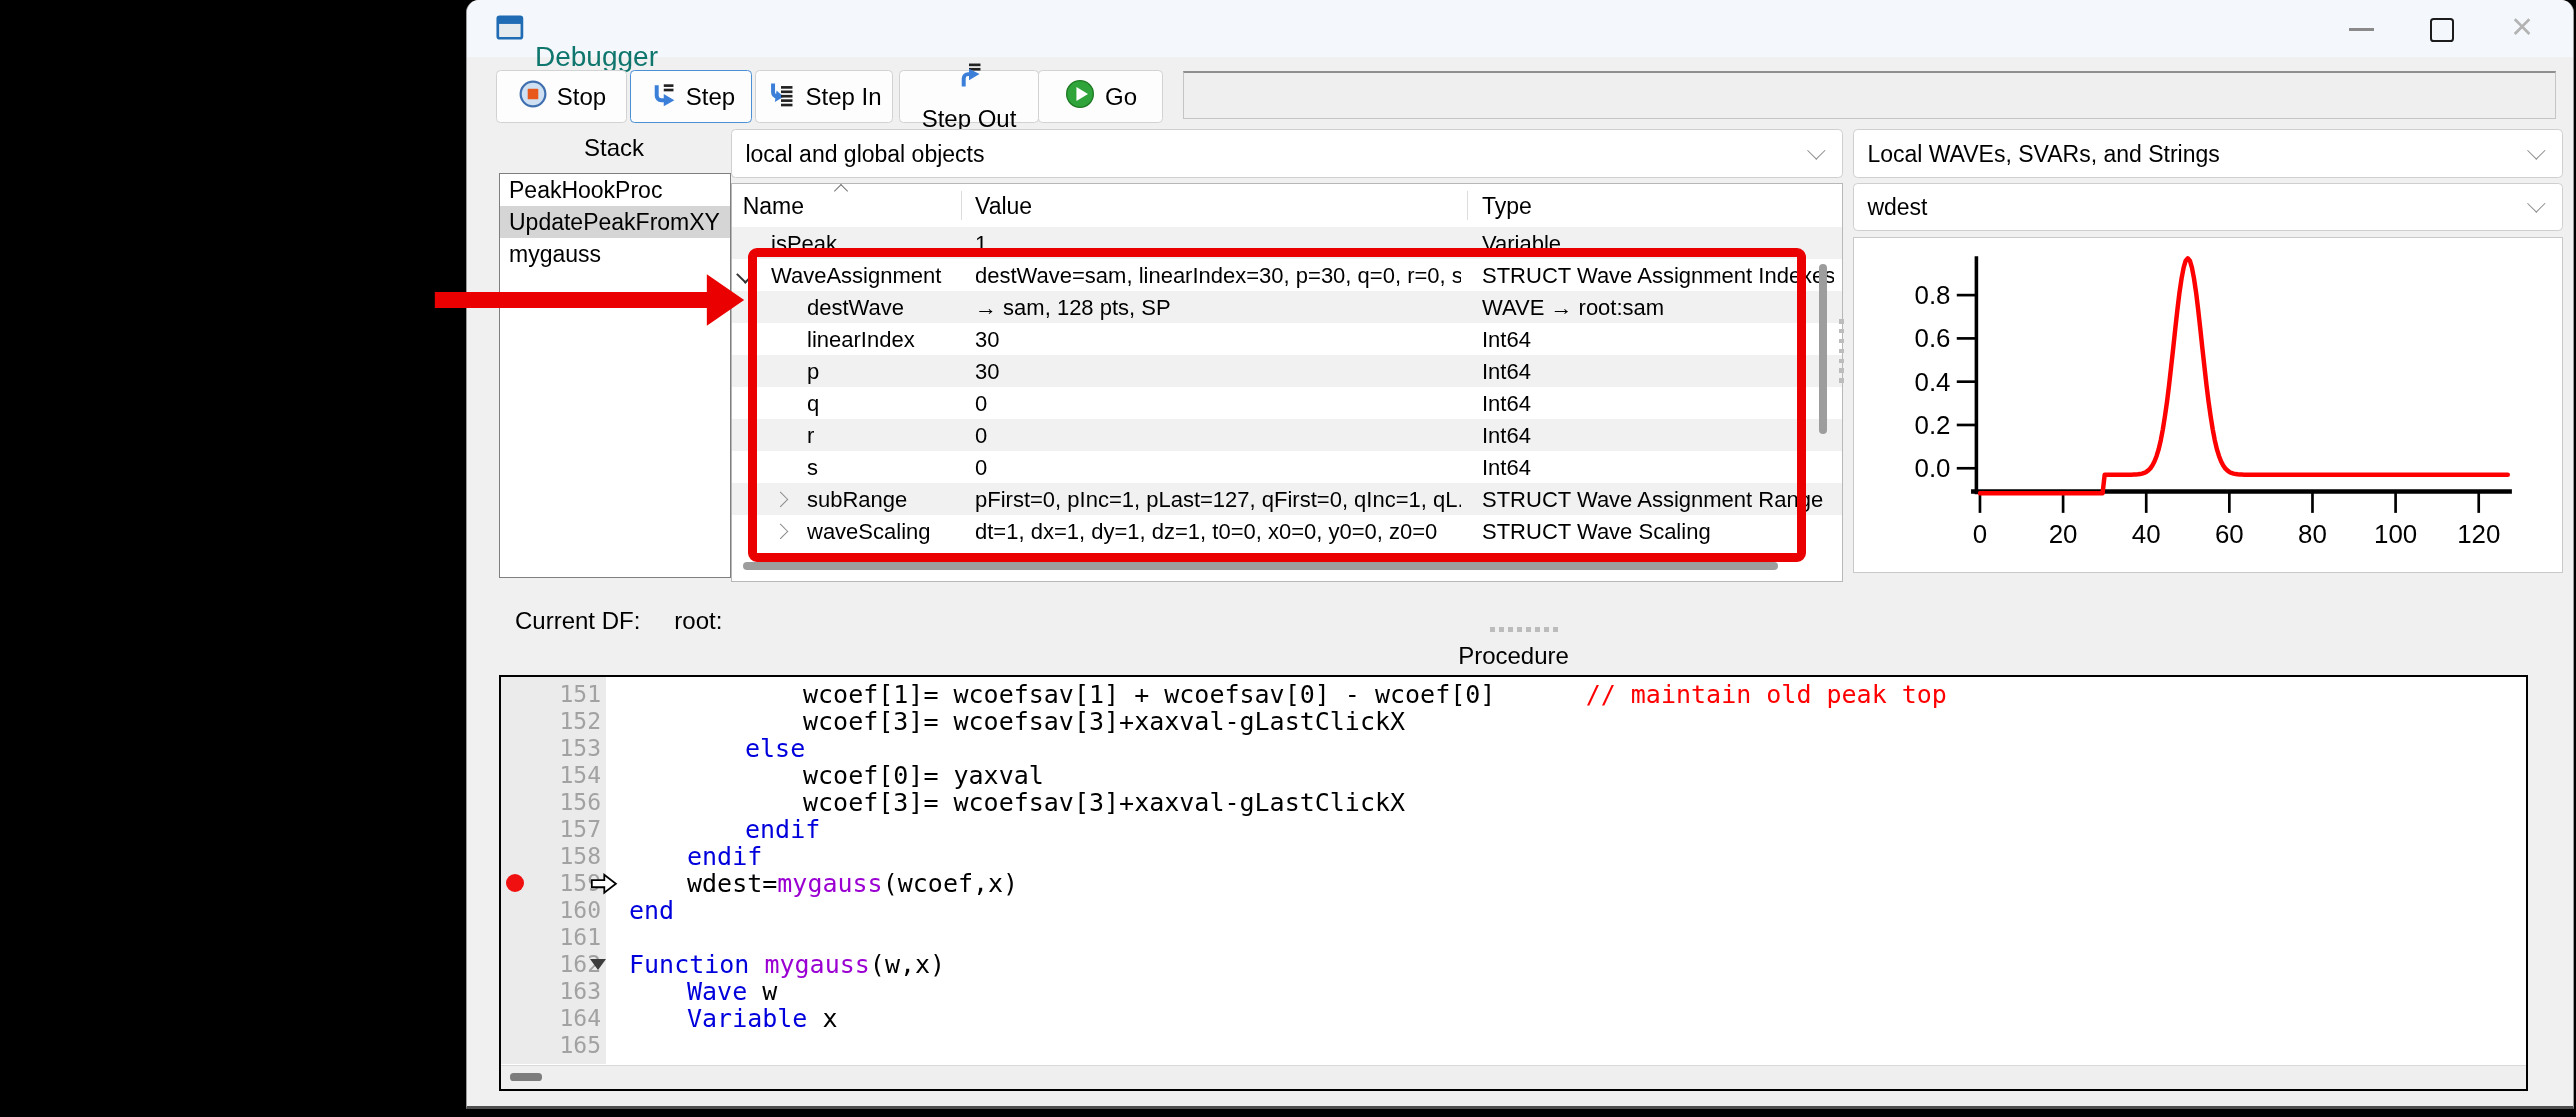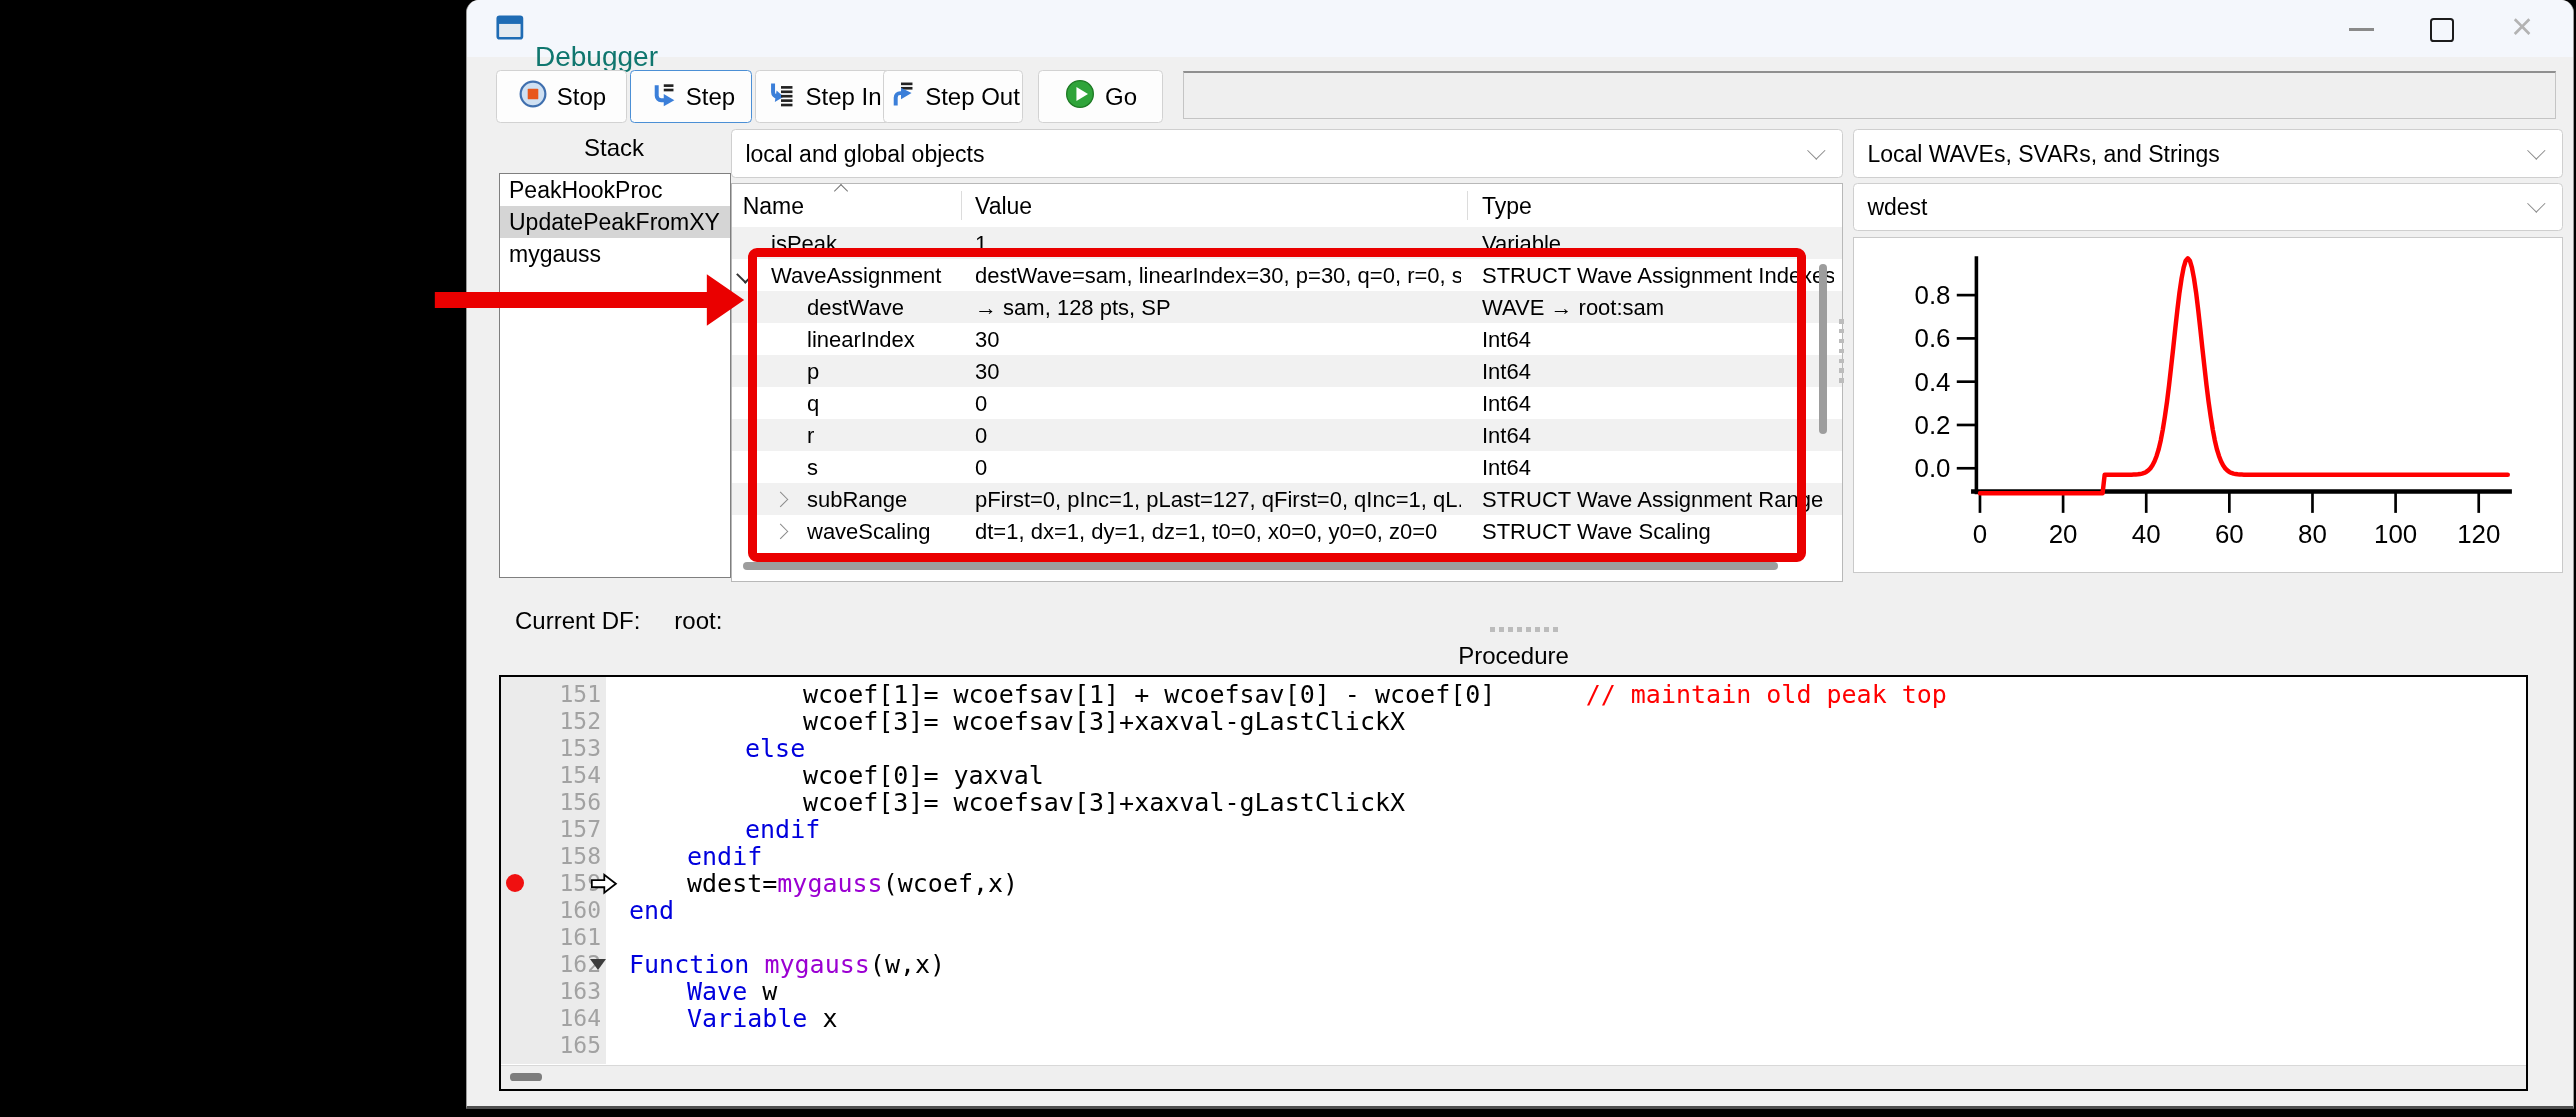--- a/index.html
+++ b/index.html
@@ -16,21 +16,21 @@
   .winctl{position:absolute;top:0;height:57px;width:80px;}
   #ctl-min{left:1854px;} #ctl-min .dash{position:absolute;left:28px;top:28px;width:25px;height:2.7px;background:#8a8a8a;}
   #ctl-max{left:1934px;} #ctl-max .box{position:absolute;left:29.4px;top:18px;width:19.6px;height:19.6px;border:2.7px solid #1c1c1c;border-radius:3.6px;}
   #ctl-close{left:2015px;font-size:37px;color:#b3b3b3;text-align:center;line-height:54px;}
 
   
   .tbtn{position:absolute;top:70px;height:51px;background:#fdfdfd;border:0.9px solid #d2d2d2;border-radius:4.5px;
     display:flex;align-items:center;justify-content:center;gap:9px;font-size:24px;color:#000;}
   .tbtn.active{border:1.8px solid #4b8fd5;}
   #btn-stop{left:29.4px;width:129px;} #btn-step{left:163px;width:120px;}
-  #btn-stepin{left:288px;width:136px;} #btn-stepout{left:416px;width:138px;} #btn-go{left:571px;width:123px;}
+  #btn-stepin{left:288px;width:136px;} #btn-stepout{left:432px;width:138px;flex-direction:column;} #btn-go{left:571px;width:123px;}
   #status-field{position:absolute;left:716px;top:71px;width:1371px;height:45px;background:#efefef;
     border:0.9px solid #c4c4c4;border-top:2.7px solid #8f8f8f;}
 
   
   #stack-label{position:absolute;left:32px;top:134px;width:230px;text-align:center;font-size:24px;color:#000;}
   #stack-list{position:absolute;left:32px;top:173px;width:230px;height:403px;background:#fff;border:1.8px solid #7f7f7f;}
   .stack-item{height:32px;line-height:32px;padding-left:9px;font-size:23px;color:#000;white-space:nowrap;}
   .stack-item.sel{background:#d5d5d5;}
 
   

